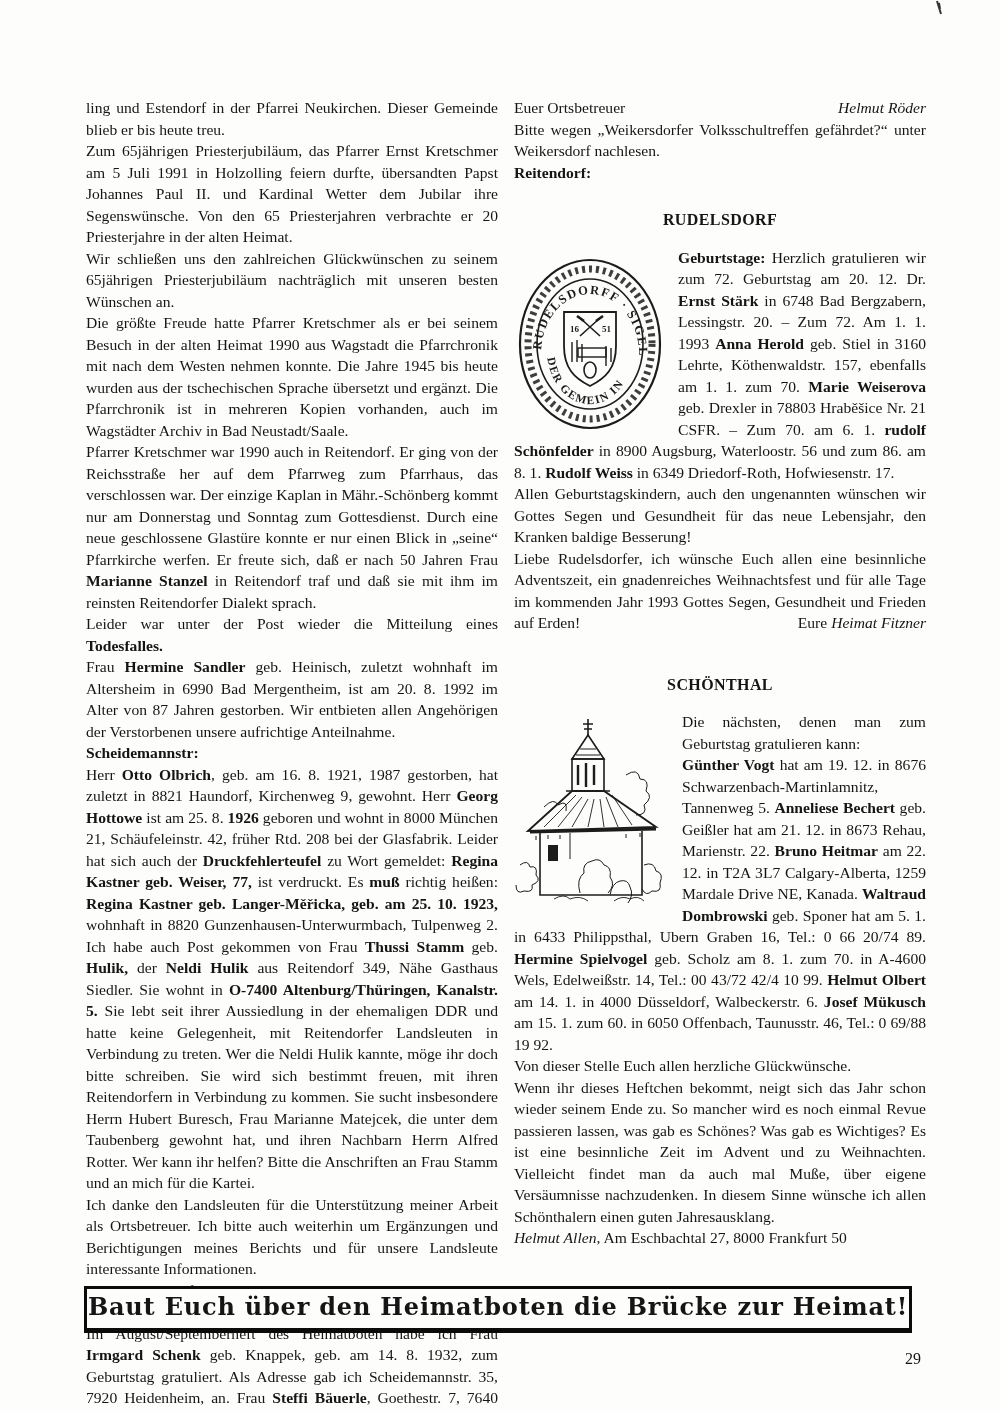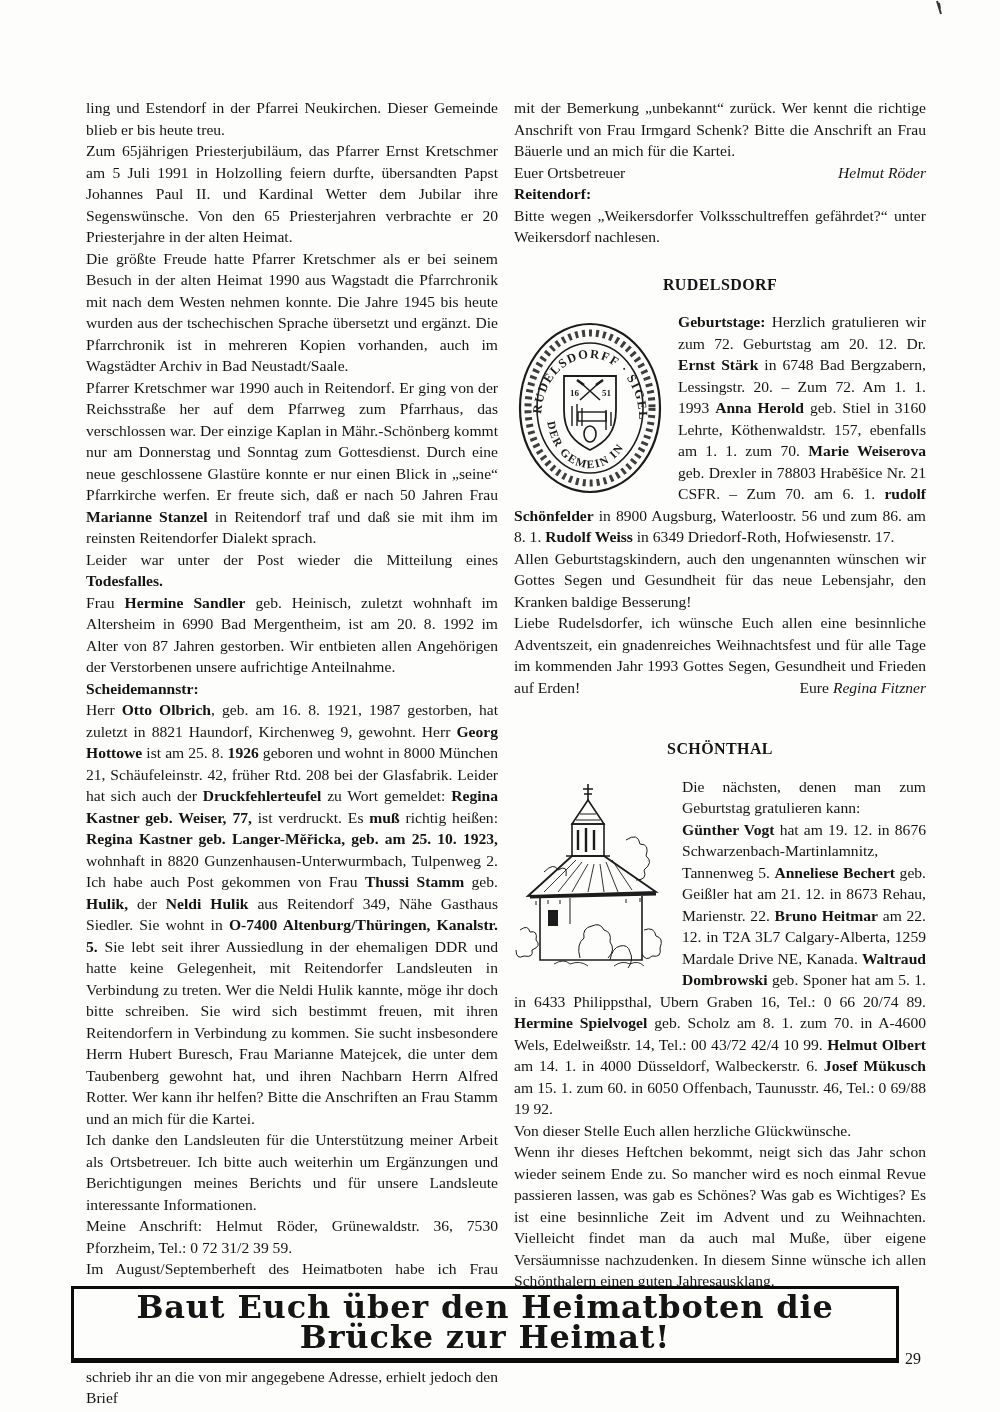--- a/index.html
+++ b/index.html
@@ -23,63 +23,63 @@
   .mt-rudelsdorf{margin-top:26px;}
   .mt-reitendorf{margin-top:19px;}
   .mt-schoenthal{margin-top:40px;}
   .sig-line{display:flex;justify-content:space-between;}
   .sig-right{text-align:right;margin-top:-21.5px;}
   .it{font-style:italic;}
   .seal-float{float:left;width:152px;height:184px;margin:3px 12px 2px 0;}
   .church-float{float:left;width:158px;height:192px;margin:4px 10px 0 0;}
   .clear{clear:left;}
   .banner{
-    position:absolute;left:71px;width:822px;top:1286px;
+    position:absolute;left:84px;width:822px;top:1286px;
     border:3px solid #0b0b0b;border-bottom-width:5px;
     text-align:center;padding:3px 0 6px;
     font-family:"DejaVu Serif",serif;font-weight:bold;
-    font-size:32px;letter-spacing:.8px;line-height:30px;
+    font-size:24px;letter-spacing:.8px;line-height:30px;
     background:#fdfdfc;
   }
   .pageno{position:absolute;right:79px;top:1348px;font-size:16px;}
   .pen-mark{position:absolute;left:928px;top:0;width:20px;height:22px;}
   svg{display:block;}
   .sketch{stroke:#1c1c1c;fill:none;}
 </style>
 </head>
 <body>
 
 <div class="page">
 
   <svg class="pen-mark" viewBox="0 0 20 22">
     <path d="M9,1 L13,14 M11,3 L12,9" stroke="#333" stroke-width="2" fill="none"></path>
   </svg>
 
   <div class="col col-left">
     <p class="blk"><span>ling und Estendorf in der Pfarrei Neukirchen. Dieser Gemeinde blieb er bis heute treu.</span></p>
     <p class="blk"><span>Zum 65jährigen Priesterjubiläum, das Pfarrer Ernst Kretschmer am 5 Juli 1991 in Holzolling feiern durfte, übersandten Papst Johannes Paul II. und Kardinal Wetter dem Jubilar ihre Segenswünsche. Von den 65 Priesterjahren verbrachte er 20 Priesterjahre in der alten Heimat.</span></p>
+    <p class="blk"><span>Wir schließen uns den zahlreichen Glückwünschen zu seinem 65jährigen Priesterjubiläum nachträglich mit unseren besten Wünschen an.</span></p>
     <p class="blk"><span>Die größte Freude hatte Pfarrer Kretschmer als er bei seinem Besuch in der alten Heimat 1990 aus Wagstadt die Pfarrchronik mit nach dem Westen nehmen konnte. Die Jahre 1945 bis heute wurden aus der tschechischen Sprache übersetzt und ergänzt. Die Pfarrchronik ist in mehreren Kopien vorhanden, auch im Wagstädter Archiv in Bad Neustadt/Saale.</span></p>
     <p class="blk"><span>Pfarrer Kretschmer war 1990 auch in Reitendorf. Er ging von der Reichsstraße her auf dem Pfarrweg zum Pfarrhaus, das verschlossen war. Der einzige Kaplan in Mähr.-Schönberg kommt nur am Donnerstag und Sonntag zum Gottesdienst. Durch eine neue geschlossene Glastüre konnte er nur einen Blick in „seine“ Pfarrkirche werfen. Er freute sich, daß er nach 50 Jahren Frau </span><span style="font-weight: bold;">Marianne Stanzel</span><span> in Reitendorf traf und daß sie mit ihm im reinsten Reitendorfer Dialekt sprach.</span></p>
     <p class="blk gap-lg"><span>Leider war unter der Post wieder die Mitteilung eines </span><span style="font-weight: bold;">Todesfalles.</span></p>
     <p class="blk"><span>Frau </span><span style="font-weight: bold;">Hermine Sandler</span><span> geb. Heinisch, zuletzt wohnhaft im Altersheim in 6990 Bad Mergentheim, ist am 20. 8. 1992 im Alter von 87 Jahren gestorben. Wir entbieten allen Angehörigen der Verstorbenen unsere aufrichtige Anteilnahme.</span></p>
     <p class="blk h-inline">Scheidemannstr:</p>
     <p class="blk"><span>Herr </span><span style="font-weight: bold;">Otto Olbrich</span><span>, geb. am 16. 8. 1921, 1987 gestorben, hat zuletzt in 8821 Haundorf, Kirchenweg 9, gewohnt. Herr </span><span style="font-weight: bold;">Georg Hottowe</span><span> ist am 25. 8. </span><span style="font-weight: bold;">1926</span><span> geboren und wohnt in 8000 München 21, Schäufeleinstr. 42, früher Rtd. 208 bei der Glasfabrik. Leider hat sich auch der </span><span style="font-weight: bold;">Druckfehlerteufel</span><span> zu Wort gemeldet: </span><span style="font-weight: bold;">Regina Kastner geb. Weiser, 77,</span><span> ist verdruckt. Es </span><span style="font-weight: bold;">muß</span><span> richtig heißen: </span><span style="font-weight: bold;">Regina Kastner geb. Langer-Měřicka, geb. am 25. 10. 1923,</span><span> wohnhaft in 8820 Gunzenhausen-Unterwurmbach, Tulpenweg 2. Ich habe auch Post gekommen von Frau </span><span style="font-weight: bold;">Thussi Stamm</span><span> geb. </span><span style="font-weight: bold;">Hulik,</span><span> der </span><span style="font-weight: bold;">Neldi Hulik</span><span> aus Reitendorf 349, Nähe Gasthaus Siedler. Sie wohnt in </span><span style="font-weight: bold;">O-7400 Altenburg/Thüringen, Kanalstr. 5.</span><span> Sie lebt seit ihrer Aussiedlung in der ehemaligen DDR und hatte keine Gelegenheit, mit Reitendorfer Landsleuten in Verbindung zu treten. Wer die Neldi Hulik kannte, möge ihr doch bitte schreiben. Sie wird sich bestimmt freuen, mit ihren Reitendorfern in Verbindung zu kommen. Sie sucht insbesondere Herrn Hubert Buresch, Frau Marianne Matejcek, die unter dem Taubenberg gewohnt hat, und ihren Nachbarn Herrn Alfred Rotter. Wer kann ihr helfen? Bitte die Anschriften an Frau Stamm und an mich für die Kartei.</span></p>
     <p class="blk"><span>Ich danke den Landsleuten für die Unterstützung meiner Arbeit als Ortsbetreuer. Ich bitte auch weiterhin um Ergänzungen und Berichtigungen meines Berichts und für unsere Landsleute interessante Informationen.</span></p>
     <p class="blk"><span>Meine Anschrift: Helmut Röder, Grünewaldstr. 36, 7530 Pforzheim, Tel.: 0 72 31/2 39 59.</span></p>
     <p class="blk"><span>Im August/Septemberheft des Heimatboten habe ich Frau </span><span style="font-weight: bold;">Irmgard Schenk</span><span> geb. Knappek, geb. am 14. 8. 1932, zum Geburtstag gratuliert. Als Adresse gab ich Scheidemannstr. 35, 7920 Heidenheim, an. Frau </span><span style="font-weight: bold;">Steffi Bäuerle</span><span>, Goethestr. 7, 7640 Kehl 16, die mit ihr in die Weikersdorfer Schule gegangen ist, schrieb ihr an die von mir angegebene Adresse, erhielt jedoch den Brief</span></p>
   </div>
 
   <div class="col col-right">
-    <p class="blk"><span>mit der Bemerkung „unbekannt“ zurück. Wer kennt die richtige Anschrift von Frau Irmgard Schenk? Bitte die Anschrift an Frau Bäuerle und an mich für die Kartei.</span></p>
     <div class="sig-line">
       <span>Euer Ortsbetreuer</span>
       <span class="it">Helmut Röder</span>
     </div>
+    <p class="blk"><span>Bitte wegen „Weikersdorfer Volksschultreffen gefährdet?“ unter Weikersdorf nachlesen.</span></p>
     <p class="blk h-inline mt-reitendorf">Reitendorf:</p>
-    <p class="blk"><span>Bitte wegen „Weikersdorfer Volksschultreffen gefährdet?“ unter Weikersdorf nachlesen.</span></p>
 
     <h2 class="h-center mt-rudelsdorf">RUDELSDORF</h2>
 
     <div class="seal-float">
       <svg viewBox="0 0 152 184" width="152" height="184">
         <ellipse class="sketch" cx="76" cy="94" rx="70" ry="84" stroke-width="2.2"></ellipse>
         <ellipse class="sketch" cx="76" cy="94" rx="62" ry="75" stroke-width="7" stroke-dasharray="3 4" opacity="0.85"></ellipse>
         <ellipse class="sketch" cx="76" cy="94" rx="53" ry="65" stroke-width="1.6"></ellipse>
         <defs>
           <path id="arcTop" d="M 27,104 A 49,60 0 0 1 125,104" fill="none"></path>
@@ -101,21 +101,21 @@
 
         <path class="sketch" stroke-width="1.4" d="M 58,92 L 58,112 M 63,90 L 63,112 M 68,94 L 68,112"></path>
         <rect class="sketch" x="64" y="98" width="28" height="9" stroke-width="1.4" fill="#1c1c1c"></rect>
         <path class="sketch" stroke-width="1.4" d="M 92,96 L 92,116 M 97,98 L 97,112"></path>
         <ellipse class="sketch" cx="76" cy="120" rx="6" ry="8" stroke-width="1.6"></ellipse>
       </svg>
     </div>
     <p class="blk"><span style="font-weight: bold;">Geburtstage:</span><span> Herzlich gratulieren wir zum 72. Geburtstag am 20. 12. Dr. </span><span style="font-weight: bold;">Ernst Stärk</span><span> in 6748 Bad Bergzabern, Lessingstr. 20. – Zum 72. Am 1. 1. 1993 </span><span style="font-weight: bold;">Anna Herold</span><span> geb. Stiel in 3160 Lehrte, Köthenwaldstr. 157, ebenfalls am 1. 1. zum 70. </span><span style="font-weight: bold;">Marie Weiserova</span><span> geb. Drexler in 78803 Hraběšice Nr. 21 CSFR. – Zum 70. am 6. 1. </span><span style="font-weight: bold;">rudolf Schönfelder</span><span> in 8900 Augsburg, Waterloostr. 56 und zum 86. am 8. 1. </span><span style="font-weight: bold;">Rudolf Weiss</span><span> in 6349 Driedorf-Roth, Hofwiesenstr. 17.</span></p>
     <p class="blk"><span>Allen Geburtstagskindern, auch den ungenannten wünschen wir Gottes Segen und Gesundheit für das neue Lebensjahr, den Kranken baldige Besserung!</span></p>
     <p class="blk gap-md clear"><span>Liebe Rudelsdorfer, ich wünsche Euch allen eine besinnliche Adventszeit, ein gnadenreiches Weihnachtsfest und für alle Tage im kommenden Jahr 1993 Gottes Segen, Gesundheit und Frieden auf Erden!</span></p>
-    <div class="sig-right"><span>Eure </span><span style="font-style: italic;">Regina Fitzner</span></div>
+    <div class="sig-right"><span>Eure </span><span style="font-style: italic;">Heimat Fitzner</span></div>
 
     <h2 class="h-center mt-schoenthal">SCHÖNTHAL</h2>
 
     <div class="church-float">
       <svg viewBox="0 0 158 192" width="158" height="192">
 
         <path class="sketch" stroke-width="1.6" d="M 74,4 L 74,20 M 69,9 L 79,9 M 70,14 L 78,14"></path>
 
         <path class="sketch" stroke-width="1.6" d="M 58,44 L 74,20 L 90,44 Z"></path>
         <path class="sketch" stroke-width="1" d="M 66,34 L 82,34 M 62,40 L 86,40"></path>

